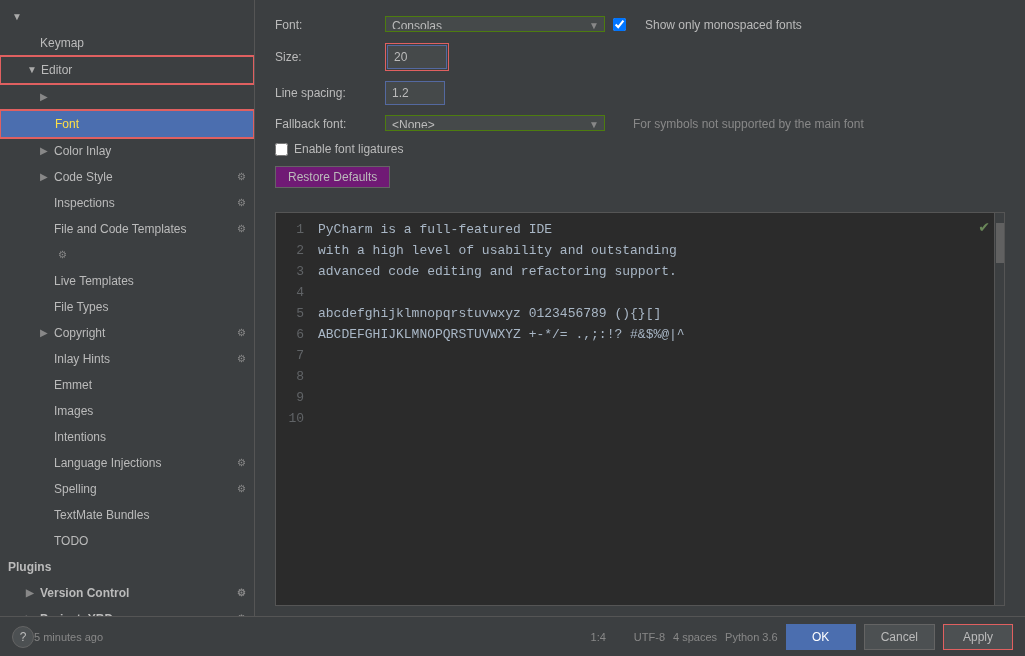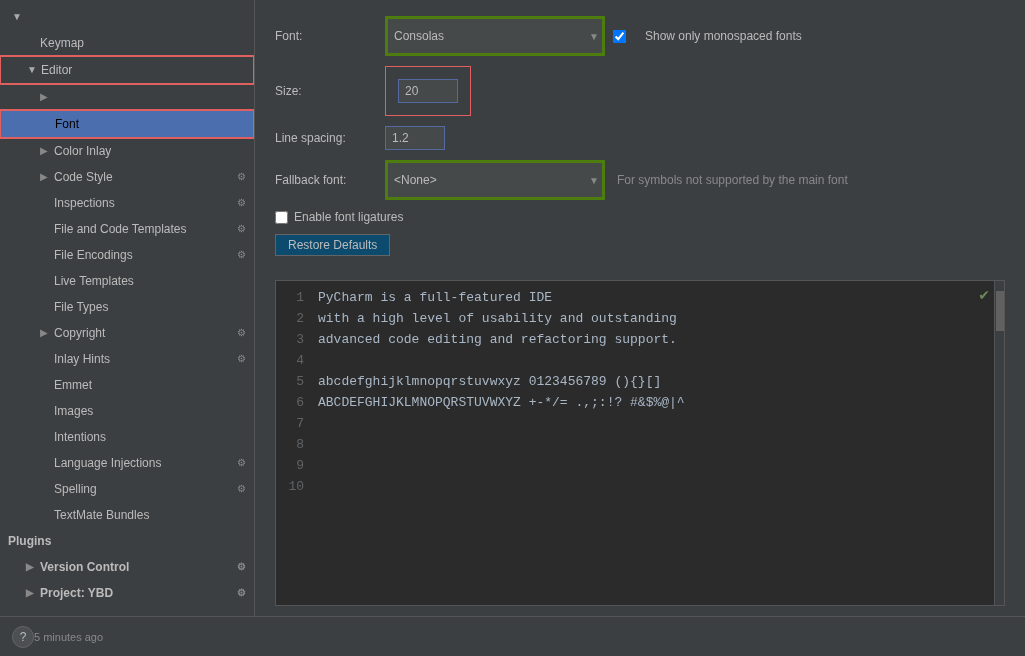--- a/index.html
+++ b/index.html
@@ -41,21 +41,21 @@
 
     .sidebar-item {
       display: flex;
       align-items: center;
       padding: 3px 8px 3px 12px;
       cursor: pointer;
       color: #bbbbbb;
       font-size: 12px;
       line-height: 20px;
     }
-    .sidebar-item.selected { background: #4b6eaf; color: #000000; }
+    .sidebar-item.selected { background: #4b6eaf; color: #fde047; }
     .sidebar-item.highlighted { outline: 1px solid #e06060; }
 
     .sidebar-item .arrow {
       display: inline-block;
       width: 14px;
       font-size: 10px;
       color: #888;
     }
     .sidebar-item .arrow.expanded { color: #aaa; }
     .sidebar-item .label { flex: 1; }
@@ -93,25 +93,25 @@
       display: flex;
       align-items: center;
       gap: 8px;
     }
     .dropdown-wrapper {
       position: relative;
       display: inline-block;
     }
     .dropdown-wrapper select {
       background: #45494a;
-      border: 3px solid #4d7c0f;
+      border: 1px solid #4d7c0f;
       color: #bbbbbb;
       padding: 2px 24px 2px 6px;
       font-size: 12px;
-      height: 40px;
+      height: 16px;
       width: 220px;
       appearance: none;
       -webkit-appearance: none;
       cursor: pointer;
       outline: none;
     }
     .dropdown-arrow {
       position: absolute;
       right: 6px;
       top: 50%;
@@ -142,25 +142,25 @@
       cursor: pointer;
     }
     .checkbox-label {
       color: #bbbbbb;
       font-size: 12px;
     }
 
     .hint-text {
       color: #888888;
       font-size: 12px;
-      margin-left: 4px;
+      margin-left: 20px;
     }
 
     .restore-btn {
-      background: #0c4a6e;
+      background: #701a75;
       border: 1px solid #646464;
       color: #bbbbbb;
       padding: 3px 12px;
       font-size: 12px;
       cursor: pointer;
       margin-bottom: 14px;
     }
 
     
     .preview-area {
@@ -316,21 +316,20 @@
       </div>
 
       <div class="sidebar-item sidebar-indent-2">
         <span class="arrow" style="width:14px;display:inline-block;"></span>
         <span class="label">File and Code Templates</span>
         <span class="icon-right">⚙</span>
       </div>
 
       <div class="sidebar-item sidebar-indent-2">
         <span class="arrow" style="width:14px;display:inline-block;"></span>
-        <span class="label">File Encodings</span>
         <span class="icon-right">⚙</span>
       </div>
 
       <div class="sidebar-item sidebar-indent-2">
         <span class="arrow" style="width:14px;display:inline-block;"></span>
         <span class="label">Live Templates</span>
       </div>
 
       <div class="sidebar-item sidebar-indent-2">
         <span class="arrow" style="width:14px;display:inline-block;"></span>
@@ -374,20 +373,24 @@
         <span class="arrow" style="width:14px;display:inline-block;"></span>
         <span class="label">Spelling</span>
         <span class="icon-right">⚙</span>
       </div>
 
       <div class="sidebar-item sidebar-indent-2">
         <span class="arrow" style="width:14px;display:inline-block;"></span>
         <span class="label">TextMate Bundles</span>
       </div>
 
+      <div class="sidebar-item sidebar-indent-2">
+        <span class="arrow" style="width:14px;display:inline-block;"></span>
+        <span class="label">TODO</span>
+      </div>
 
       <div class="sidebar-item" style="font-weight:bold; color:#bbbbbb; padding-left:8px;">
         <span class="label">Plugins</span>
       </div>
 
       <div class="sidebar-item sidebar-indent-1" style="font-weight:bold;">
         <span class="arrow">▶</span>
         <span class="label">Version Control</span>
         <span class="icon-right">⚙</span>
       </div>
@@ -413,21 +416,21 @@
           </div>
           <label style="display:flex;align-items:center;gap:19px;cursor:pointer;">
             <input type="checkbox" checked="" style="">
             <span>Show only monospaced fonts</span>
           </label>
         </div>
       </div>
 
       <div class="form-row">
         <span class="form-label">Size:</span>
-        <div style="border:1px solid #e06060; padding:12px;">
+        <div style="border:1px solid #e06060; padding:1px;">
           <input type="text" class="text-input" value="20" style="border: 1px solid rgb(84, 105, 160);">
         </div>
       </div>
 
       <div class="form-row">
         <span class="form-label">Line spacing:</span>
         <input type="text" class="text-input" value="1.2" style="">
       </div>
 
       <div class="form-row">
@@ -484,15 +487,24 @@
     </div>
 
   </div>
 
   <div class="dialog-footer">
     <div style="flex:1;display:flex;align-items:center;">
       <button class="help-btn">?</button>
 
       <span style="color:#888;font-size:11px;">5 minutes ago</span>
     </div>
+    <div style="display:flex;gap:8px;align-items:center;">
+      <span style="color:#888;font-size:11px;margin-right:20px;">1:4</span>
+      <span style="color:#888;font-size:11px;">UTF-8</span>
+      <span style="color:#888;font-size:11px;">4 spaces</span>
+      <span style="color:#888;font-size:11px;">Python 3.6</span>
+      <button class="footer-btn primary">OK</button>
+      <button class="footer-btn">Cancel</button>
+      <button class="footer-btn highlighted-outline">Apply</button>
+    </div>
   </div>
 
 </div>
 
 </body></html>

